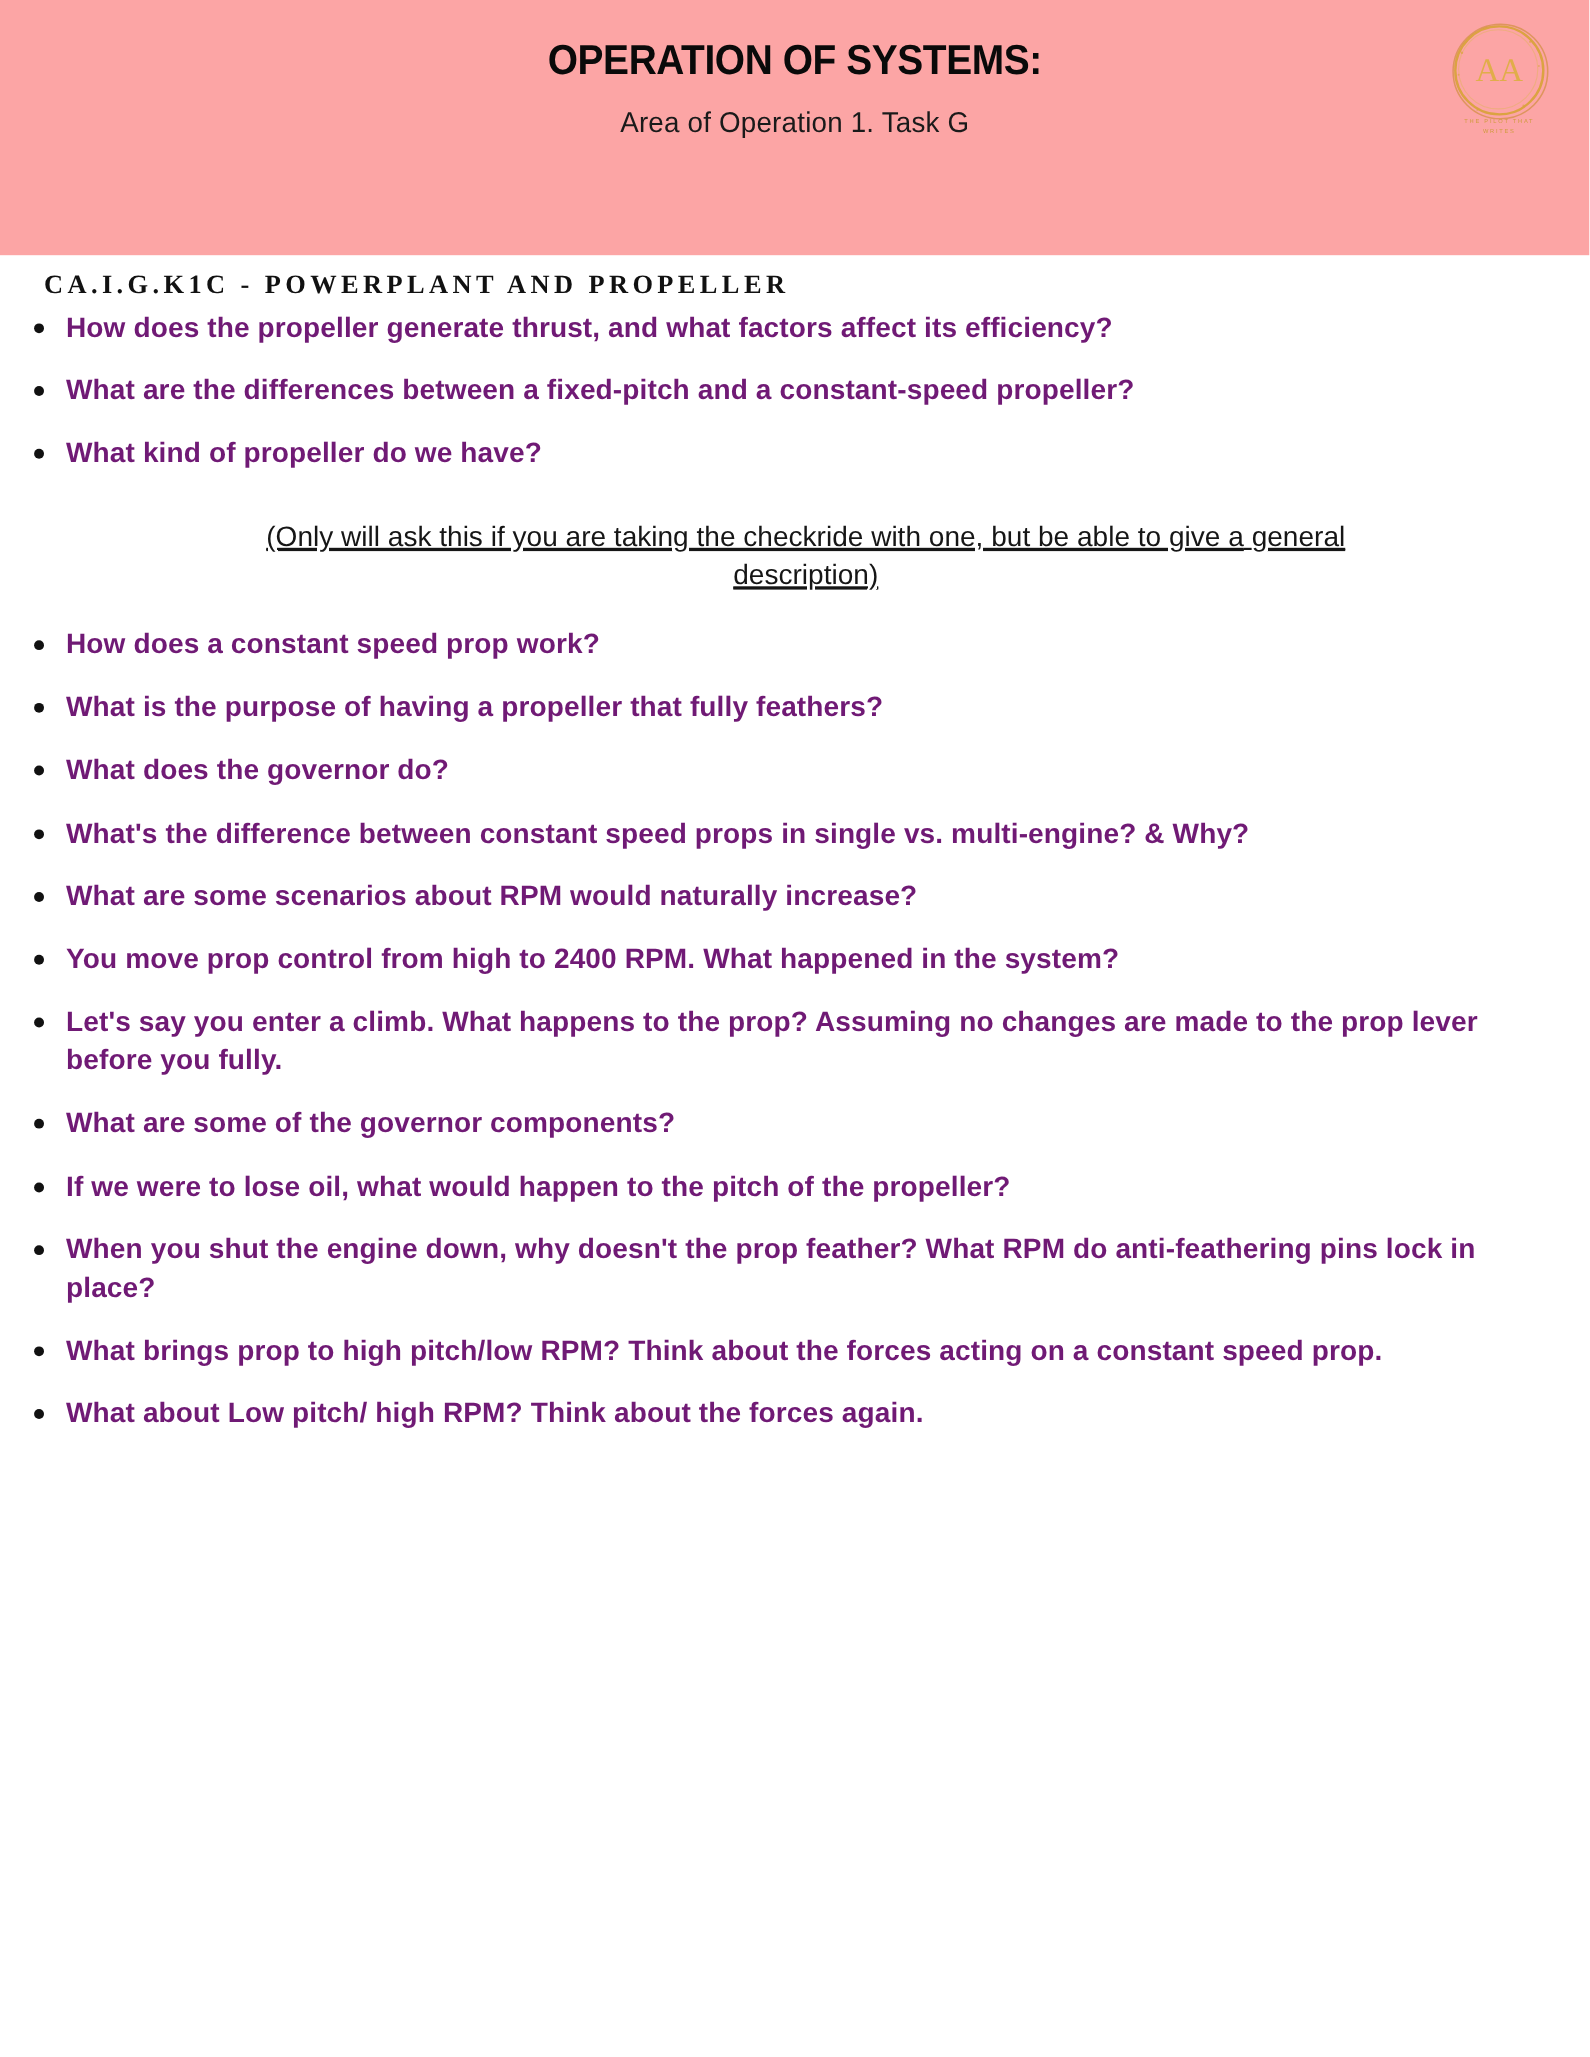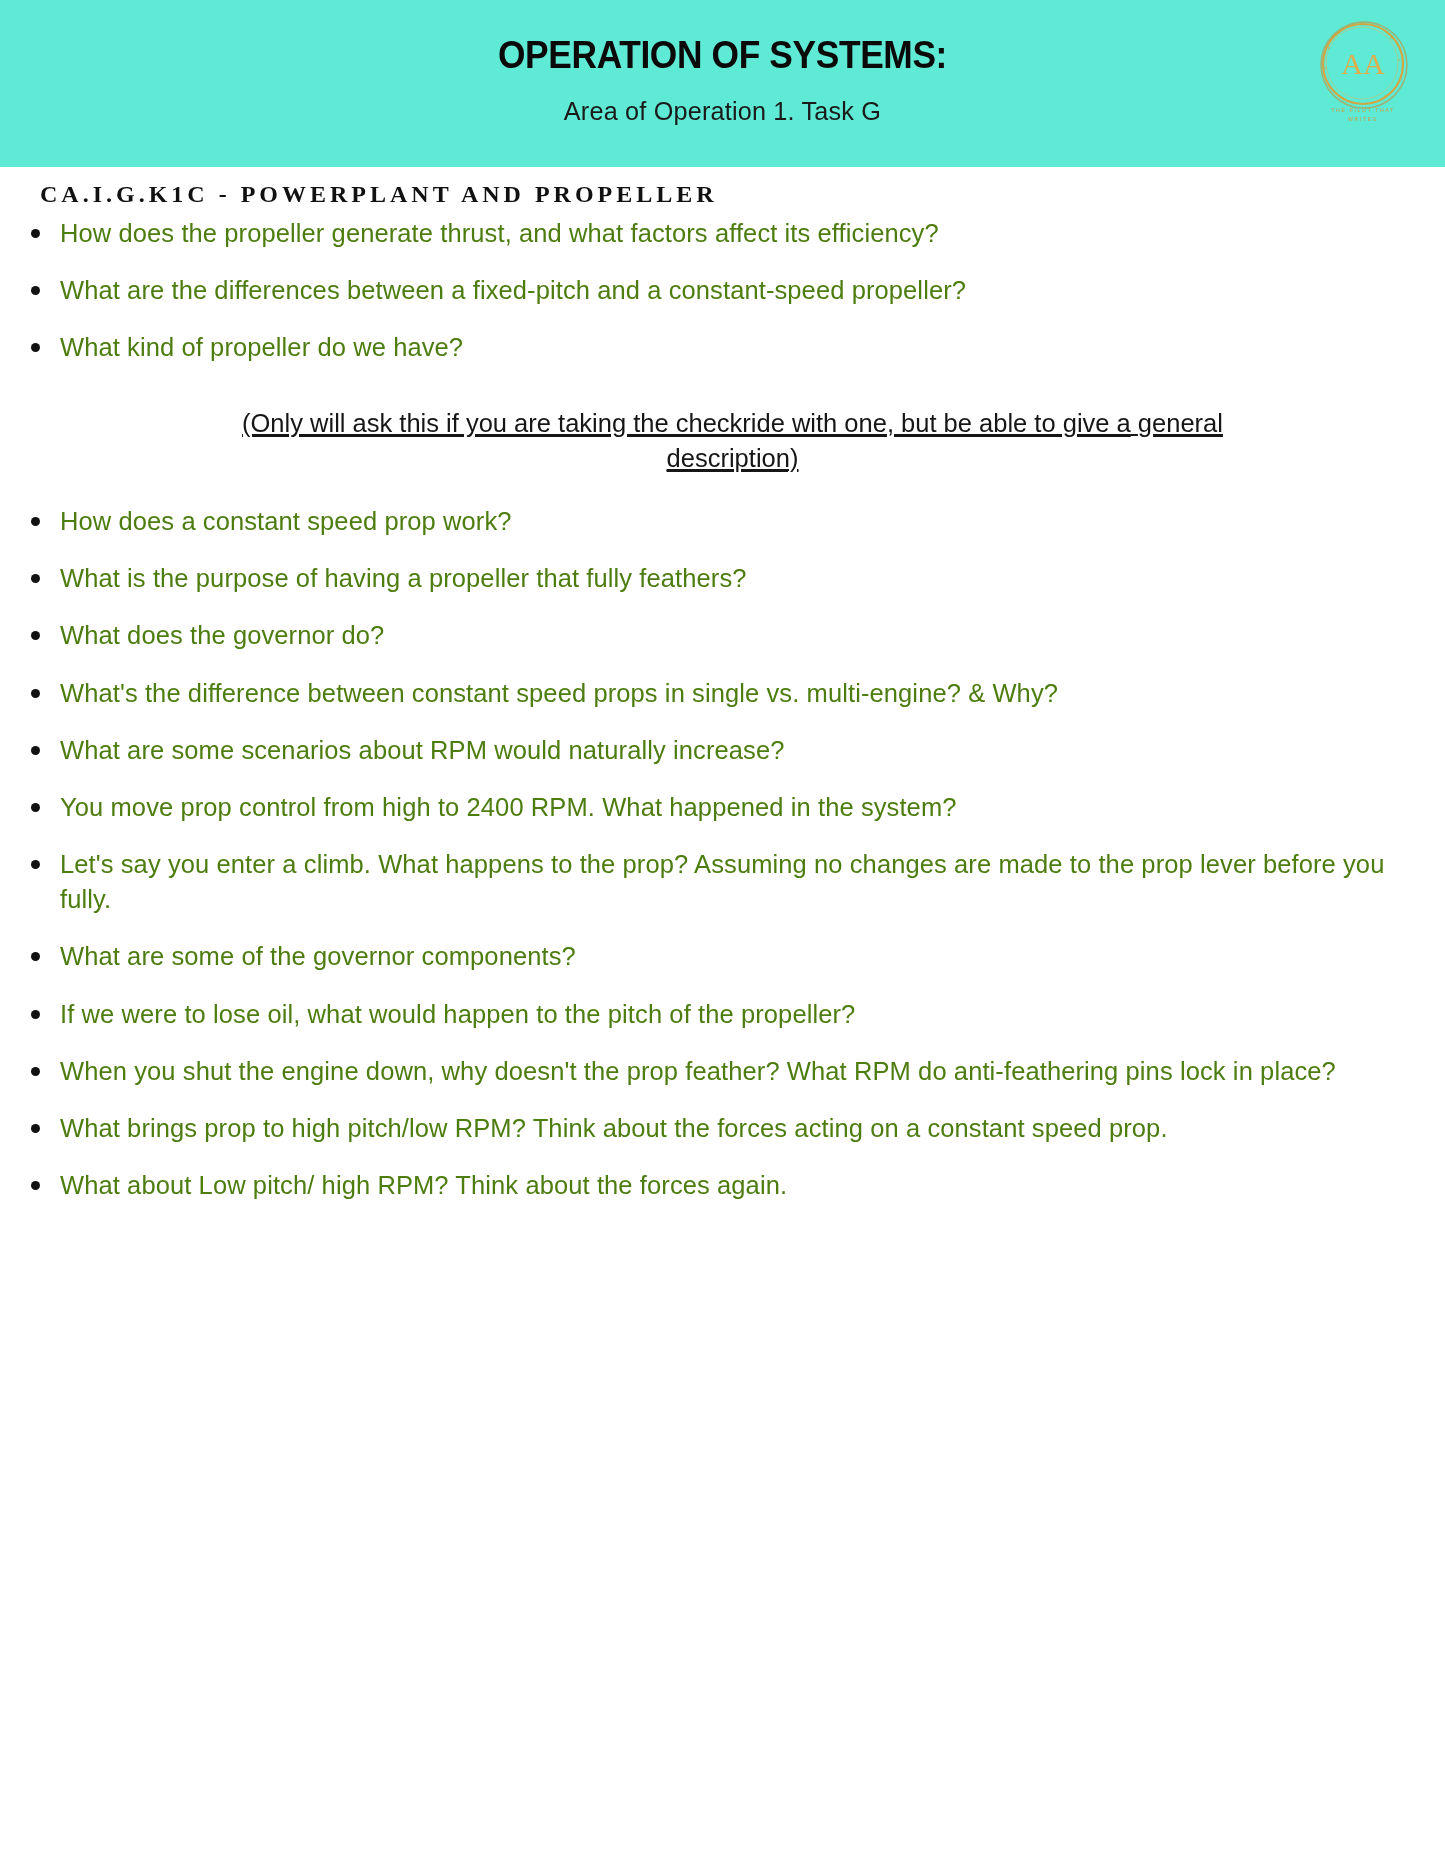--- a/index.html
+++ b/index.html
@@ -13,22 +13,22 @@
     font-family: "Liberation Sans", sans-serif;
     color: #141414;
     overflow: hidden;
     position: relative;
   }
 
   
   .banner {
     position: relative;
     width: 100%;
-    height: 167px;
-    background: #5eead4;
+    height: 232px;
+    background: #fca5a5;
     box-sizing: border-box;
   }
   .banner-inner {
     position: absolute;
     left: 0;
     right: 0;
     top: 34px;
     text-align: center;
   }
   .doc-title {
@@ -82,22 +82,23 @@
     margin: 0;
     padding: 0;
   }
   li.q-item {
     position: relative;
     padding-left: 60px;
     padding-right: 40px;
     margin: 0 0 22px 0;
     font-size: 25.5px;
     line-height: 1.38;
-    color: #4d7c0f;
+    color: #701a75;
     letter-spacing: 0.1px;
+    font-weight: bold;
   }
   li.q-item::before {
     content: "";
     position: absolute;
     left: 31px;
     top: 13px;
     width: 9px;
     height: 9px;
     border-radius: 50%;
     background: #111111;

